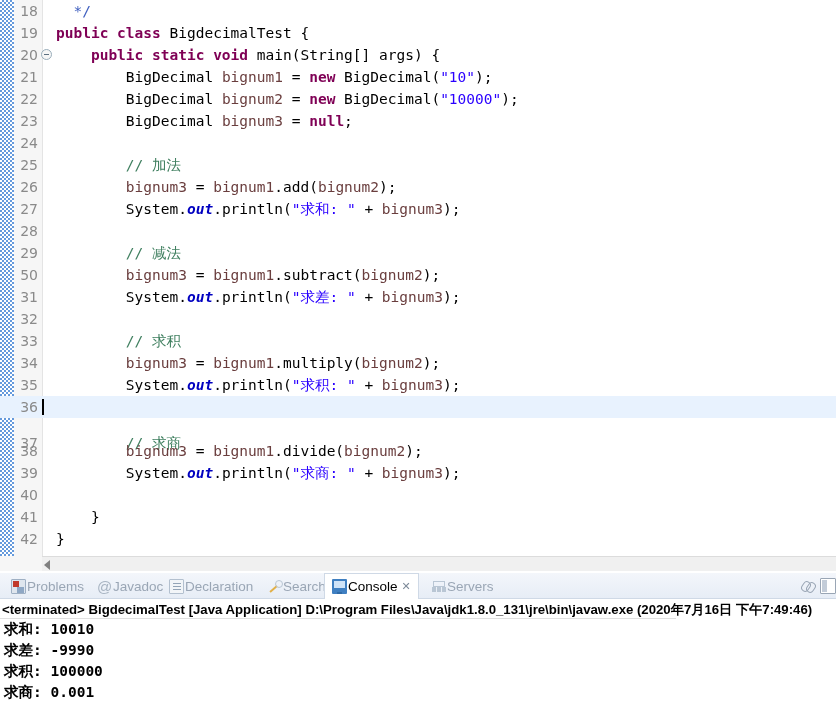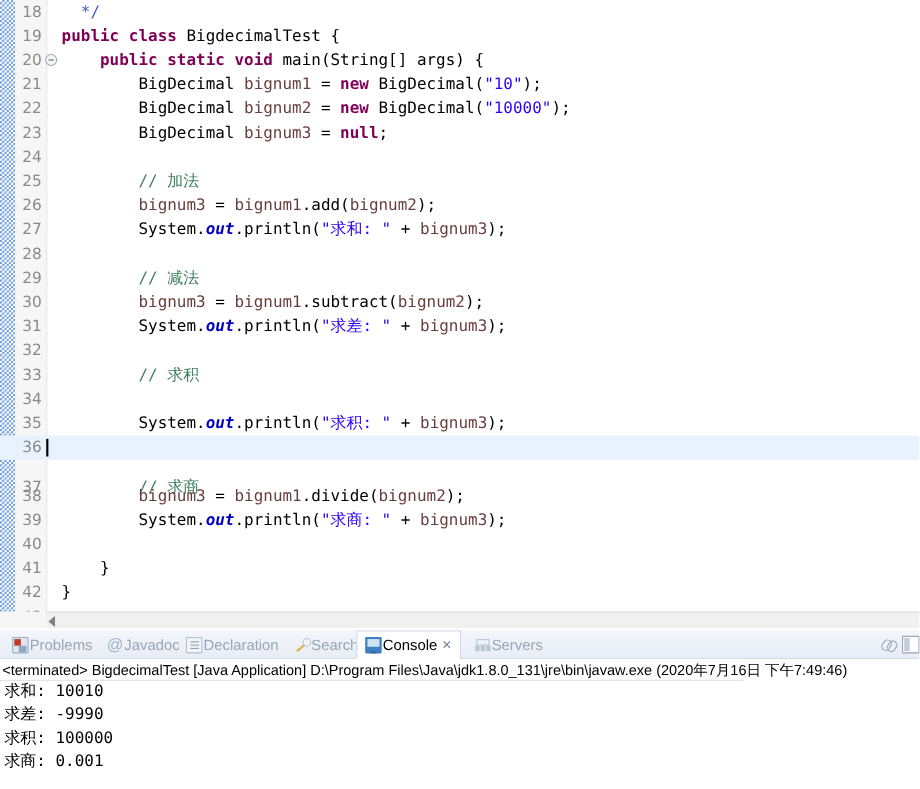--- a/index.html
+++ b/index.html
@@ -203,20 +203,21 @@
   .ic-viewmenu { border:1.5px solid #9aa6b5; background:#ffffff; border-radius:1px; }
   .ic-viewmenu::before{
     content:""; position:absolute; left:1px; top:1px; width:5px; bottom:1px;
     background:#c3ccd8;
   }
 
   
   #console-body {
     position:absolute; left:0; top:26px; width:676px; height:118px;
     background:#ffffff;
+    font-weight:bold;
   }
   #terminated-line {
     font-family: "Liberation Sans", sans-serif;
     font-size: 13.2px;
     color:#000000;
     white-space: pre;
     padding: 2px 0 0 2px;
     border-bottom: 1px solid #e0e0e0;
     height: 20px;
     line-height: 17px;
@@ -249,25 +250,25 @@
         <div class="row" style="top: 44px; position: absolute; left: 0px; width: 836px;"><span class="ln">20</span><span class="fold"></span><span class="code"><span>    </span><span class="kw">public static void </span><span>main(String[] args) {</span></span></div>
         <div class="row" style="top: 66px; position: absolute; left: 0px; width: 836px;"><span class="ln">21</span><span class="code"><span>        BigDecimal </span><span class="loc">bignum1</span><span> = </span><span class="kw">new </span><span>BigDecimal(</span><span class="str">"10"</span><span>);</span></span></div>
         <div class="row" style="top: 88px; position: absolute; left: 0px; width: 709px;"><span class="ln">22</span><span class="code"><span>        BigDecimal </span><span class="loc">bignum2</span><span> = </span><span class="kw">new </span><span>BigDecimal(</span><span class="str">"10000"</span><span>);</span></span></div>
         <div class="row" style="top: 110px; position: absolute; left: 0px; width: 836px;"><span class="ln">23</span><span class="code"><span>        BigDecimal </span><span class="loc">bignum3</span><span> = </span><span class="kw">null</span><span>;</span></span></div>
         <div class="row" style="top: 132px; position: absolute; left: 0px; width: 718px;"><span class="ln">24</span><span class="code"></span></div>
         <div class="row" style="top: 154px; position: absolute; left: 0px; width: 836px;"><span class="ln">25</span><span class="code"><span>        </span><span class="cmt">// 加法</span></span></div>
         <div class="row" style="top: 176px; position: absolute; left: 0px; width: 836px;"><span class="ln">26</span><span class="code"><span>        </span><span class="loc">bignum3</span><span> = </span><span class="loc">bignum1</span><span>.add(</span><span class="loc">bignum2</span><span>);</span></span></div>
         <div class="row" style="top: 198px; position: absolute; left: 0px; width: 836px;"><span class="ln">27</span><span class="code"><span>        System.</span><span class="fld">out</span><span>.println(</span><span class="str">"求和: "</span><span> + </span><span class="loc">bignum3</span><span>);</span></span></div>
         <div class="row" style="top: 220px; position: absolute; left: 0px; width: 836px; padding-left: 41px;"><span class="ln">28</span><span class="code"></span></div>
         <div class="row" style="top: 242px; position: absolute; left: 0px; width: 836px;"><span class="ln">29</span><span class="code"><span>        </span><span class="cmt">// 减法</span></span></div>
-        <div class="row" style="top: 264px; position: absolute; left: 0px; width: 836px;"><span class="ln">30</span><span class="code"><span>        </span><span class="loc">bignum3</span><span> = </span><span class="loc">bignum1</span><span>.subtract(</span><span class="loc">bignum2</span><span>);</span></span></div>
+        <div class="row" style="top: 264px; position: absolute; left: 0px; width: 836px;"><span class="ln">50</span><span class="code"><span>        </span><span class="loc">bignum3</span><span> = </span><span class="loc">bignum1</span><span>.subtract(</span><span class="loc">bignum2</span><span>);</span></span></div>
         <div class="row" style="top: 286px; position: absolute; left: 0px; width: 836px;"><span class="ln">31</span><span class="code"><span>        System.</span><span class="fld">out</span><span>.println(</span><span class="str">"求差: "</span><span> + </span><span class="loc">bignum3</span><span>);</span></span></div>
         <div class="row" style="top: 308px; position: absolute; left: 0px; width: 836px;"><span class="ln">32</span><span class="code"></span></div>
         <div class="row" style="top: 330px; position: absolute; left: 0px; width: 836px;"><span class="ln">33</span><span class="code"><span>        </span><span class="cmt">// 求积</span></span></div>
-        <div class="row" style="top: 352px; position: absolute; left: 0px; width: 836px; padding-left: 40px;"><span class="ln">34</span></div>
+        <div class="row" style="top: 352px; position: absolute; left: 0px; width: 836px; padding-left: 40px;"><span class="ln">34</span><span class="code"><span>        </span><span class="loc">bignum3</span><span> = </span><span class="loc">bignum1</span><span>.multiply(</span><span class="loc">bignum2</span><span>);</span></span></div>
         <div class="row" style="top: 374px; position: absolute; left: 0px; width: 836px;"><span class="ln">35</span><span class="code"><span>        System.</span><span class="fld">out</span><span>.println(</span><span class="str">"求积: "</span><span> + </span><span class="loc">bignum3</span><span>);</span></span></div>
         <div class="row current" style="top: 396px; position: absolute; left: 0px; width: 836px;"><span class="ln">36</span><span class="caret"></span><span class="code"></span></div>
         <div class="row" style="top: 418px; position: absolute; left: 0px; width: 836px; margin-top: 14px;"><span class="ln">37</span><span class="code"><span>        </span><span class="cmt">// 求商</span></span></div>
         <div class="row" style="top: 440px; position: absolute; left: 0px; width: 836px;"><span class="ln">38</span><span class="code"><span>        </span><span class="loc">bignum3</span><span> = </span><span class="loc">bignum1</span><span>.divide(</span><span class="loc">bignum2</span><span>);</span></span></div>
         <div class="row" style="top: 462px; position: absolute; left: 0px; width: 836px;"><span class="ln">39</span><span class="code"><span>        System.</span><span class="fld">out</span><span>.println(</span><span class="str">"求商: "</span><span> + </span><span class="loc">bignum3</span><span>);</span></span></div>
         <div class="row" style="top: 484px; position: absolute; left: 0px; width: 836px;"><span class="ln">40</span><span class="code"></span></div>
         <div class="row" style="top: 506px; position: absolute; left: 0px; width: 836px;"><span class="ln">41</span><span class="code"><span>    }</span></span></div>
         <div class="row" style="top: 528px; position: absolute; left: 0px; width: 836px;"><span class="ln">42</span><span class="code"><span>}</span></span></div>
         <div class="row" style="top: 550px; position: absolute; left: 0px; width: 836px;"><span class="ln">43</span><span class="code"></span></div>
       </div>

